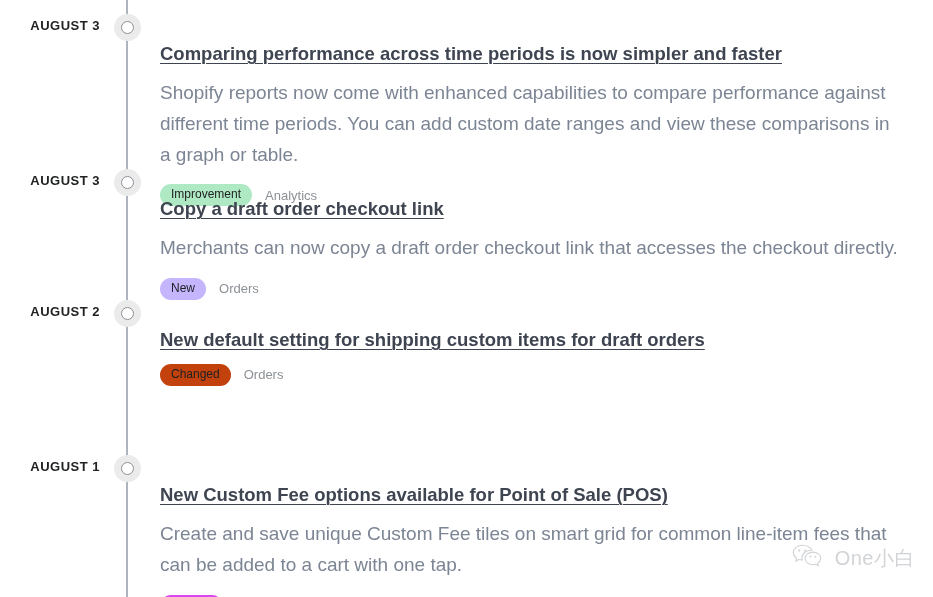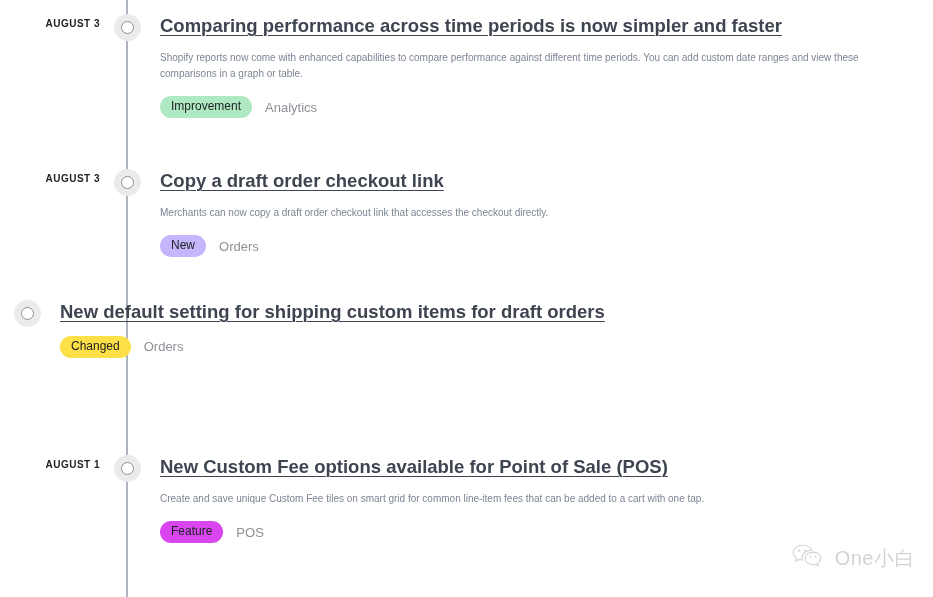--- a/index.html
+++ b/index.html
@@ -46,21 +46,21 @@
   .entry-0 { height: 155px; }
   .entry-1 { height: 131px; }
   .entry-2 { height: 155px; }
   .entry-3 { height: 156px; }
 
   .entry-date {
     width: 100px;
     flex: 0 0 100px;
     text-align: right;
     padding-right: 0;
-    font-size: 10px;
+    font-size: 13px;
     font-weight: bold;
     letter-spacing: 0.5px;
     color: #202223;
     white-space: nowrap;
   }
   .entry-0 .entry-date { padding-top: 18px; }
   .entry-1 .entry-date { padding-top: 18px; }
   .entry-2 .entry-date { padding-top: 18px; }
   .entry-3 .entry-date { padding-top: 18px; }
 
@@ -88,37 +88,38 @@
     border-radius: 50%;
     background: #ffffff;
     border: 1.5px solid #8c9196;
   }
 
   .entry-body {
     flex: 1 1 auto;
     padding-top: 14px;
     padding-right: 28px;
     min-width: 0;
+    margin-top: 28px;
   }
 
   .entry-title {
     display: inline;
     font-size: 18.5px;
     font-weight: 600;
     color: #3e4551;
     text-decoration: underline;
     text-underline-offset: 3px;
     text-decoration-thickness: 1px;
     line-height: 1.35;
     cursor: pointer;
   }
   .entry-title-wrap { margin: 0 0 11px 0; }
 
   .entry-desc {
-    font-size: 10px;
+    font-size: 19px;
     line-height: 1.62;
     color: #7c8594;
     margin: 0 0 14px 0;
     max-width: 760px;
   }
 
   .entry-tags {
     display: flex;
     align-items: center;
     gap: 13px;
@@ -199,31 +200,32 @@
         </div>
         <p class="entry-desc">Merchants can now copy a draft order checkout link that accesses the checkout directly.</p>
         <div class="entry-tags">
           <span class="badge" style="background: #c4b5fd;">New</span>
           <span class="category">Orders</span>
         </div>
       </div>
     </div>
 
     <div class="entry entry-2">
+      <div class="entry-date">AUGUST 2</div>
       <div class="marker-col">
         <div class="marker">
           <div class="marker-inner"></div>
         </div>
       </div>
       <div class="entry-body">
         <div class="entry-title-wrap">
           <a class="entry-title">New default setting for shipping custom items for draft orders</a>
         </div>
         <div class="entry-tags">
-          <span class="badge" style="background: #fde047;">Changed</span>
+          <span class="badge" style="background: #c2410c;">Changed</span>
           <span class="category">Orders</span>
         </div>
       </div>
     </div>
 
     <div class="entry entry-3">
       <div class="entry-date">AUGUST 1</div>
       <div class="marker-col">
         <div class="marker">
           <div class="marker-inner"></div>

